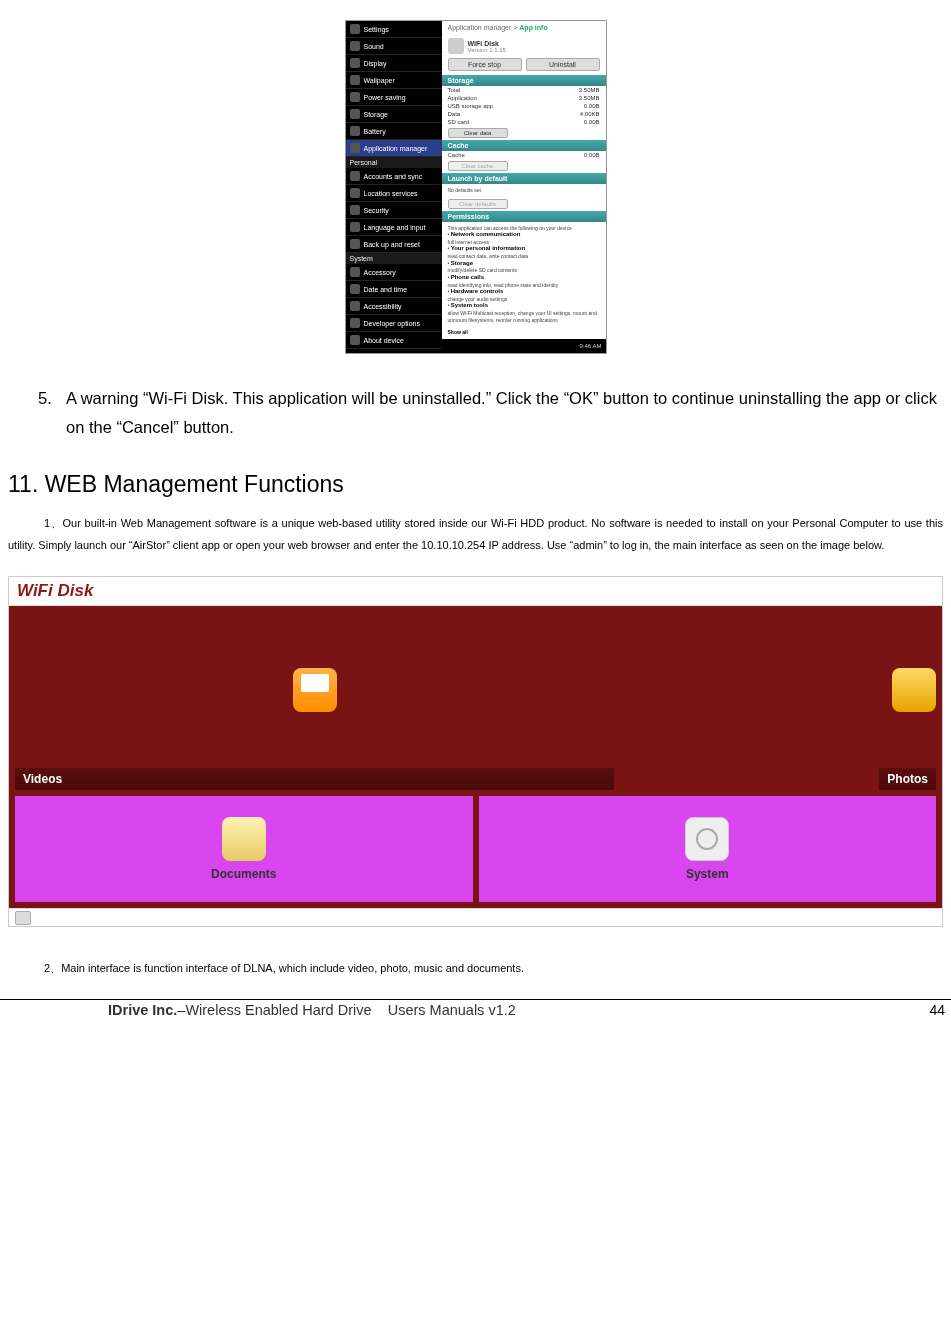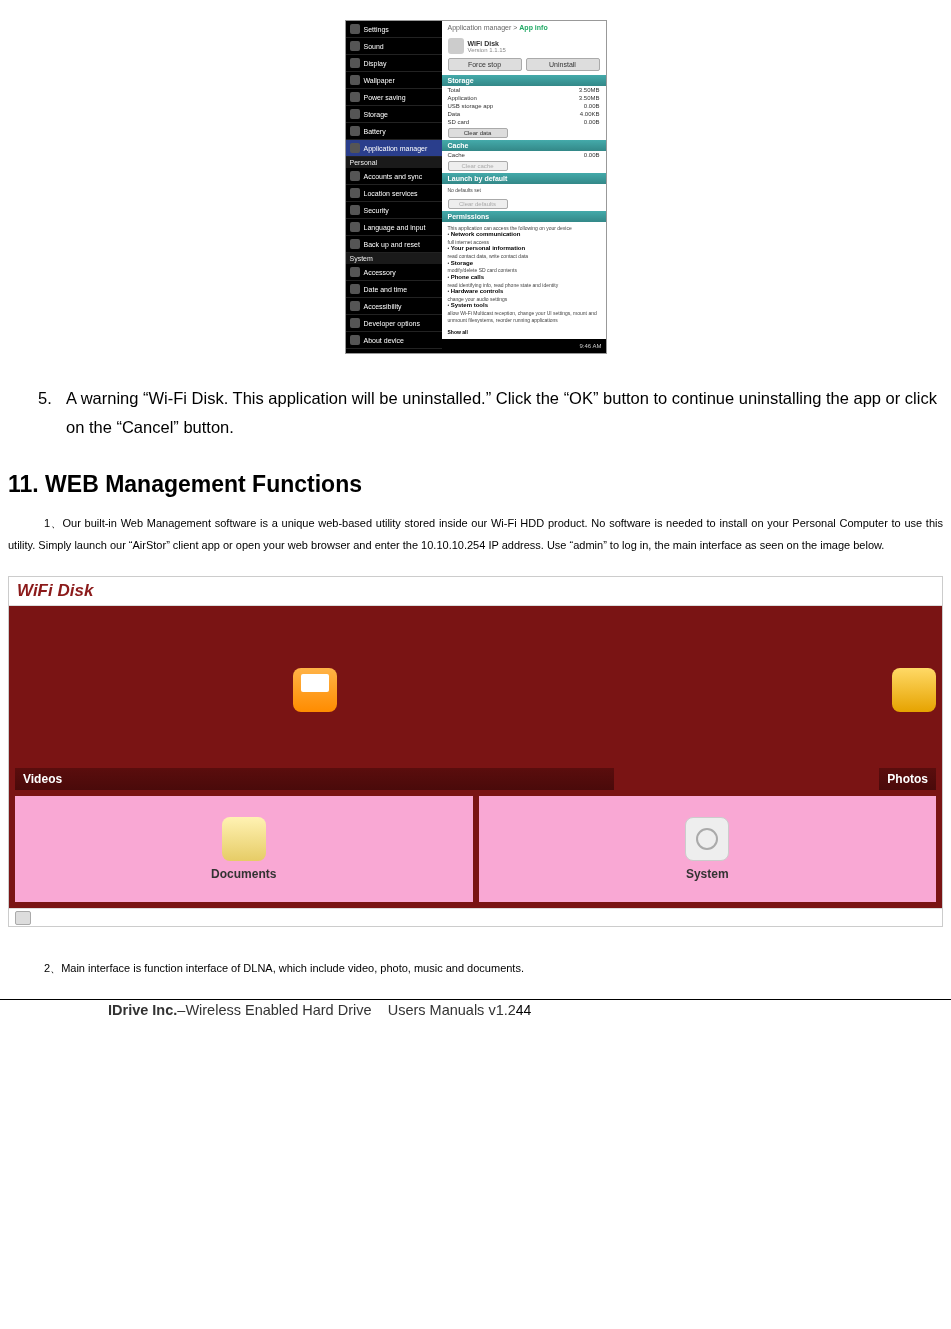--- a/index.html
+++ b/index.html
@@ -55,21 +55,21 @@
   }
   .android .right .kv { display:flex; justify-content:space-between; padding:1px 6px; font-size:6px;}
   .android .right .bb { width:60px; margin:2px 6px; background:#ddd; border:1px solid #aaa; border-radius:2px; text-align:center; font-size:6px; padding:1px 0;}
   .android .right .perm { padding:3px 6px; font-size:5px; line-height:1.3; color:#444;}
   .android .right .perm b { font-size:6px; color:#000;}
   .android .navbar { height:14px; background:#000; color:#ccc; font-size:6px; display:flex; justify-content:flex-end; align-items:center; padding:0 4px;}
 
   
   .num-para { display:flex; margin: 16px 4px 24px 30px; line-height:1.8; font-size:16.5px; }
   .num-para .n { width:28px; flex-shrink:0; }
-  h2 { font-size:23px; margin: 28px 0 14px 0; font-weight:bold;}
+  h2 { font-size:23px; margin: 28px 0 14px 0; font-weight:normal;}
   .cn-para { font-size:11px; line-height:2.0; text-align:justify; margin:0 0 20px 0;}
   .cn-para .idx { margin-left:36px; }
 
   
   .wifidisk {
     width: 935px; margin: 10px 0 30px 0; border:1px solid #ccc;
     background:#f4f4f0;
   }
   .wifidisk .top { 
     padding:4px 8px; font-style:italic; font-weight:bold; 
@@ -81,38 +81,38 @@
   .wifidisk .grid1 .right { flex:1; display:flex; flex-direction:column; gap:6px;}
   .wifidisk .cell { background:#7a1414; display:flex; flex-direction:column; }
   .wifidisk .cell .iconarea { flex:1; display:flex; align-items:center; justify-content:center;}
   .wifidisk .cell .lbl {
     background:linear-gradient(#5a0d0d,#4a0a0a); color:#fff; font-size:12px;
     padding:4px 8px; font-weight:bold;
   }
   .wifidisk .grid1 .right .cell { flex:1;align-items:flex-end; }
   .wifidisk .grid2 { display:flex; gap:6px; height:106px; margin-top:6px;}
   .wifidisk .grid2 .cell2 {
-    flex:1; background:#f9a8d4; display:flex; flex-direction:column; align-items:center; justify-content:center;
+    flex:1; background:#d946ef; display:flex; flex-direction:column; align-items:center; justify-content:center;
   }
   .wifidisk .grid2 .cell2 .lbl2 { font-size:12px; color:#333; margin-top:6px; font-weight:bold;}
   .wifidisk .bot { height:18px; background:#fff; border-top:1px solid #ddd; display:flex; align-items:center; padding:0 6px;}
   .wifidisk .bot .b { width:16px;height:14px;background:#ddd;border:1px solid #aaa;border-radius:2px;}
   .bigicon { width:44px;height:44px;border-radius:8px; }
   .ico-video { background:linear-gradient(#ffb347,#ff8c00); position:relative;}
   .ico-video::after{content:"";position:absolute;top:6px;left:8px;width:28px;height:18px;background:#fff;border-radius:2px;}
   .ico-photo { background:linear-gradient(#ffd966,#e6a300);}
   .ico-music { background:linear-gradient(#ffc04d,#e68a00);}
   .ico-docs { background:linear-gradient(#fff2b3,#e6cc66);}
   .ico-expl { background:linear-gradient(#d9a066,#b37333);}
   .ico-sys { background:#eee; border:1px solid #ccc; position:relative;}
   .ico-sys::after{content:"";position:absolute;inset:10px;border:2px solid #aaa;border-radius:50%;}
 
   
   .rule { border-top:1px solid #000; margin-top:8px;}
-  .foot { display:flex; align-items:baseline; padding:2px 6px 2px 108px; font-size:14.5px;}
+  .foot { display:flex; justify-content:space-between; align-items:baseline; padding:2px 6px 2px 108px; font-size:14.5px;gap:12px;}
   .foot .l { color:#333; }
   .foot .l b { font-weight:bold;}
   .foot .pg { font-size:14px; }
 </style>
 </head>
 <body>
 
 <div class="page">
 
   <div class="android">

